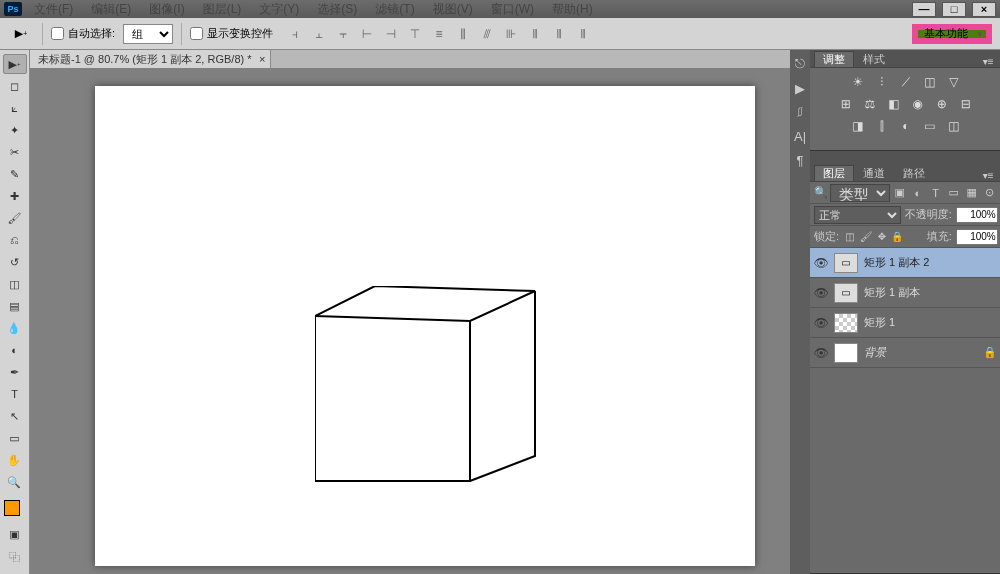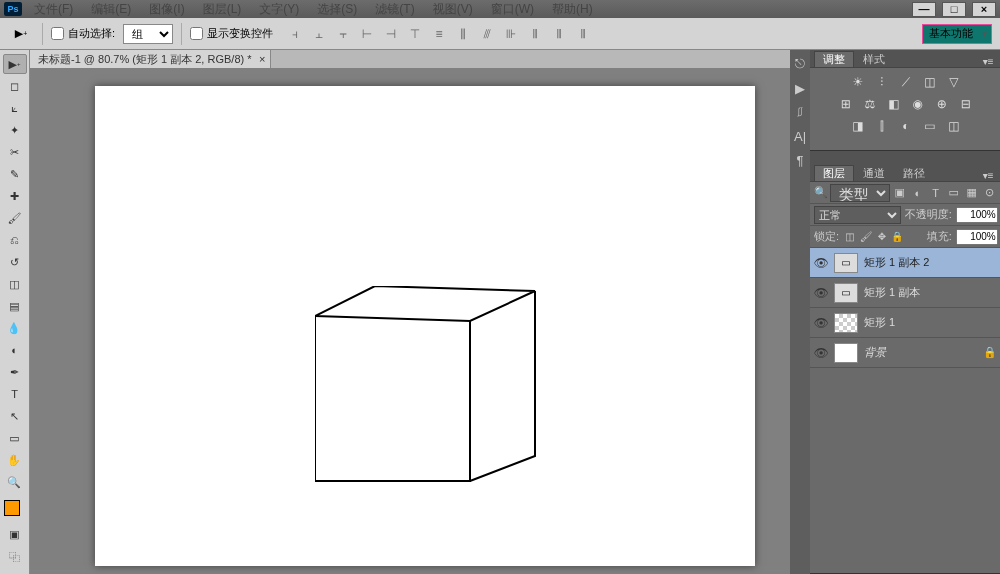--- a/index.html
+++ b/index.html
@@ -14,21 +14,21 @@
     
     .optionsbar { height: 32px; background: #d4d4d4; border-bottom: 1px solid #888; display: flex; align-items: center; padding: 0 8px; gap: 8px; }
     .opt-tool { width: 26px; height: 20px; display: flex; align-items: center; justify-content: center; }
     .opt-divider { width: 1px; height: 22px; background: #aaa; }
     .opt-checkbox { display: flex; align-items: center; gap: 4px; }
     .opt-checkbox input { width: 13px; height: 13px; }
     .opt-select { height: 20px; border: 1px solid #888; background: #fff; padding: 0 4px; font-size: 11px; min-width: 50px; }
     .opt-icons { display: flex; gap: 4px; margin-left: 4px; }
     .opt-icon { width: 20px; height: 20px; display: flex; align-items: center; justify-content: center; color: #666; font-size: 12px; }
     .opt-right { margin-left: auto; }
-    .opt-dropdown { height: 20px; background: #0f766e; border: 1px solid #ec4899; padding: 0 18px 0 6px; display: flex; align-items: center; position: relative; }
+    .opt-dropdown { height: 20px; background: #4d7c0f; border: 6px solid #ec4899; padding: 0 18px 0 6px; display: flex; align-items: center; position: relative; }
     .opt-dropdown::after { content: "▾"; position: absolute; right: 4px; font-size: 9px; color: #555; }
     
     .main { display: flex; height: calc(574px - 50px); }
     
     .toolbox { width: 30px; background: #d4d4d4; border-right: 1px solid #888; padding-top: 4px; display: flex; flex-direction: column; align-items: center; gap: 2px; }
     .tool { width: 24px; height: 20px; display: flex; align-items: center; justify-content: center; color: #333; cursor: pointer; border-radius: 2px; }
     .tool.active { background: #b0b0b0; border: 1px solid #888; }
     .swatch-area { margin-top: 6px; position: relative; width: 22px; height: 22px; }
     .swatch-fg { position: absolute; width: 16px; height: 16px; background: #ff9900; border: 1px solid #000; top: 0; left: 0; }
     .swatch-bg { position: absolute; width: 16px; height: 16px; background: #fff; border: 1px solid #000; bottom: 0; right: 0; z-index: -1; }

